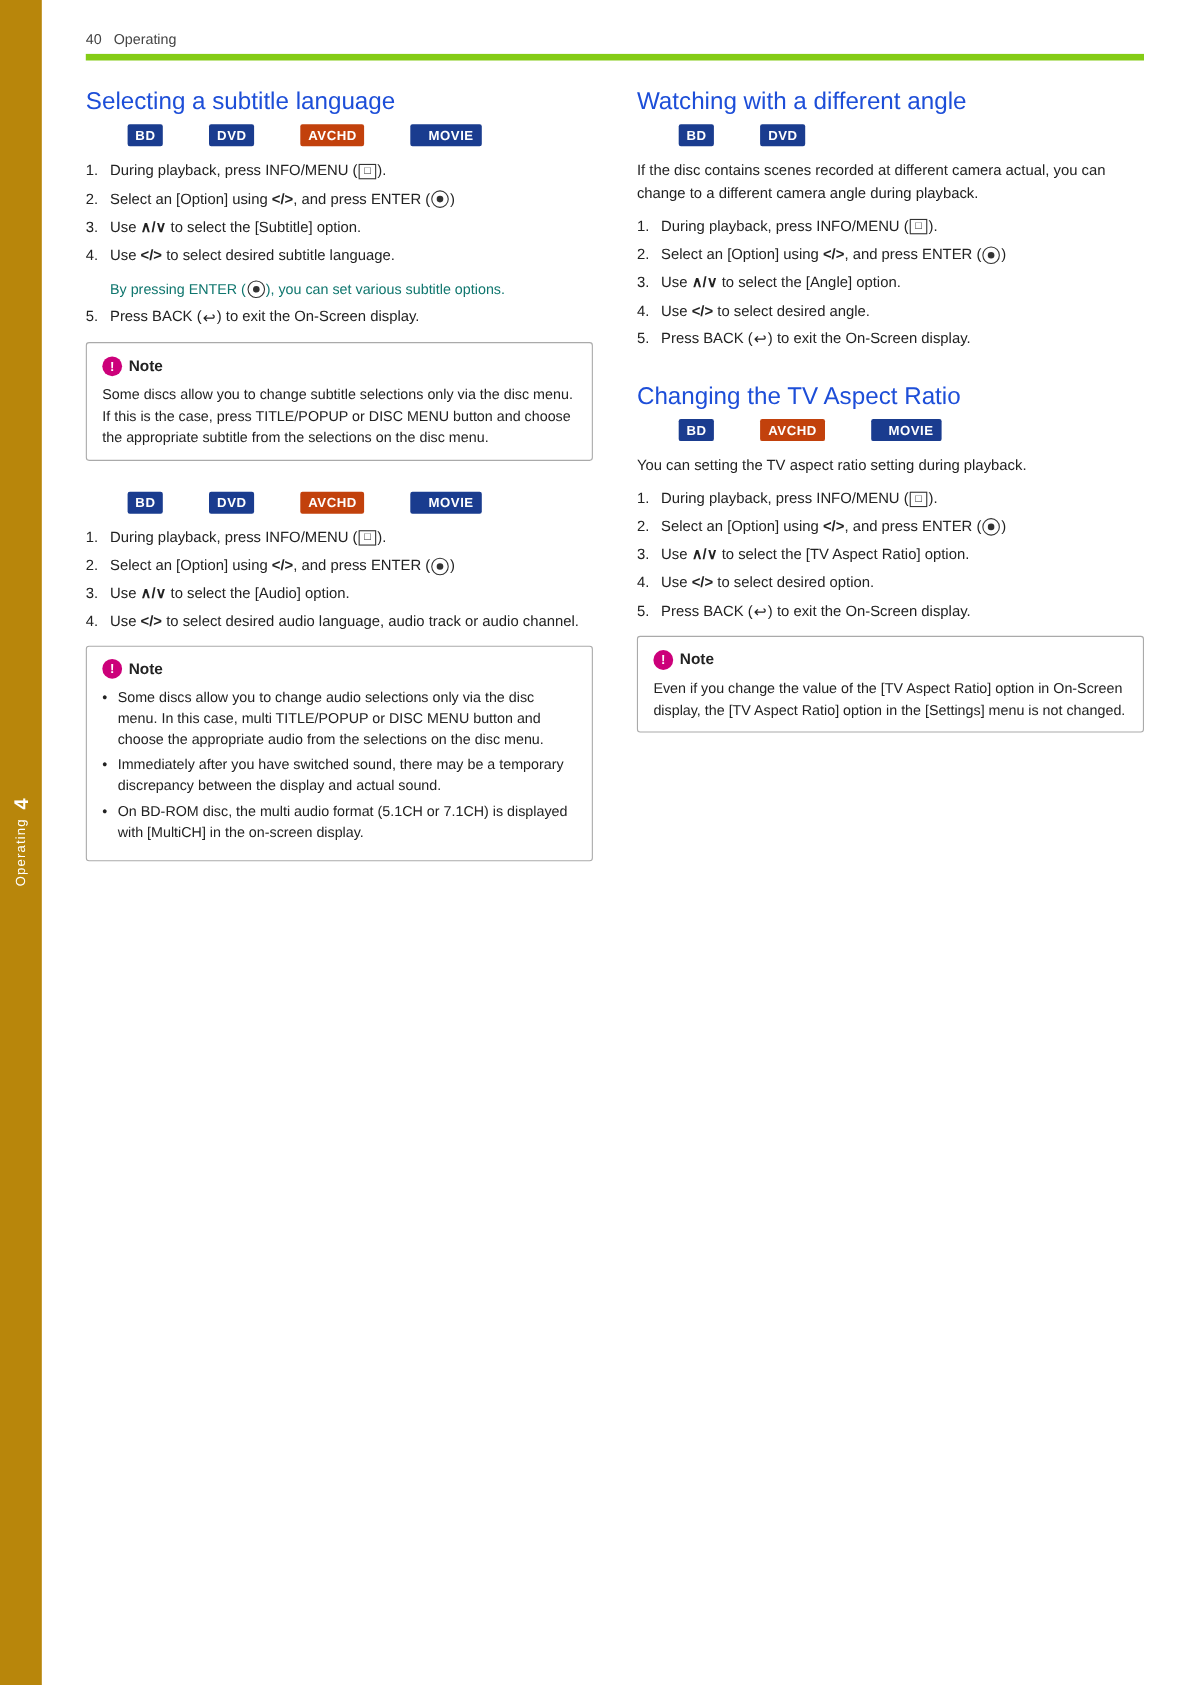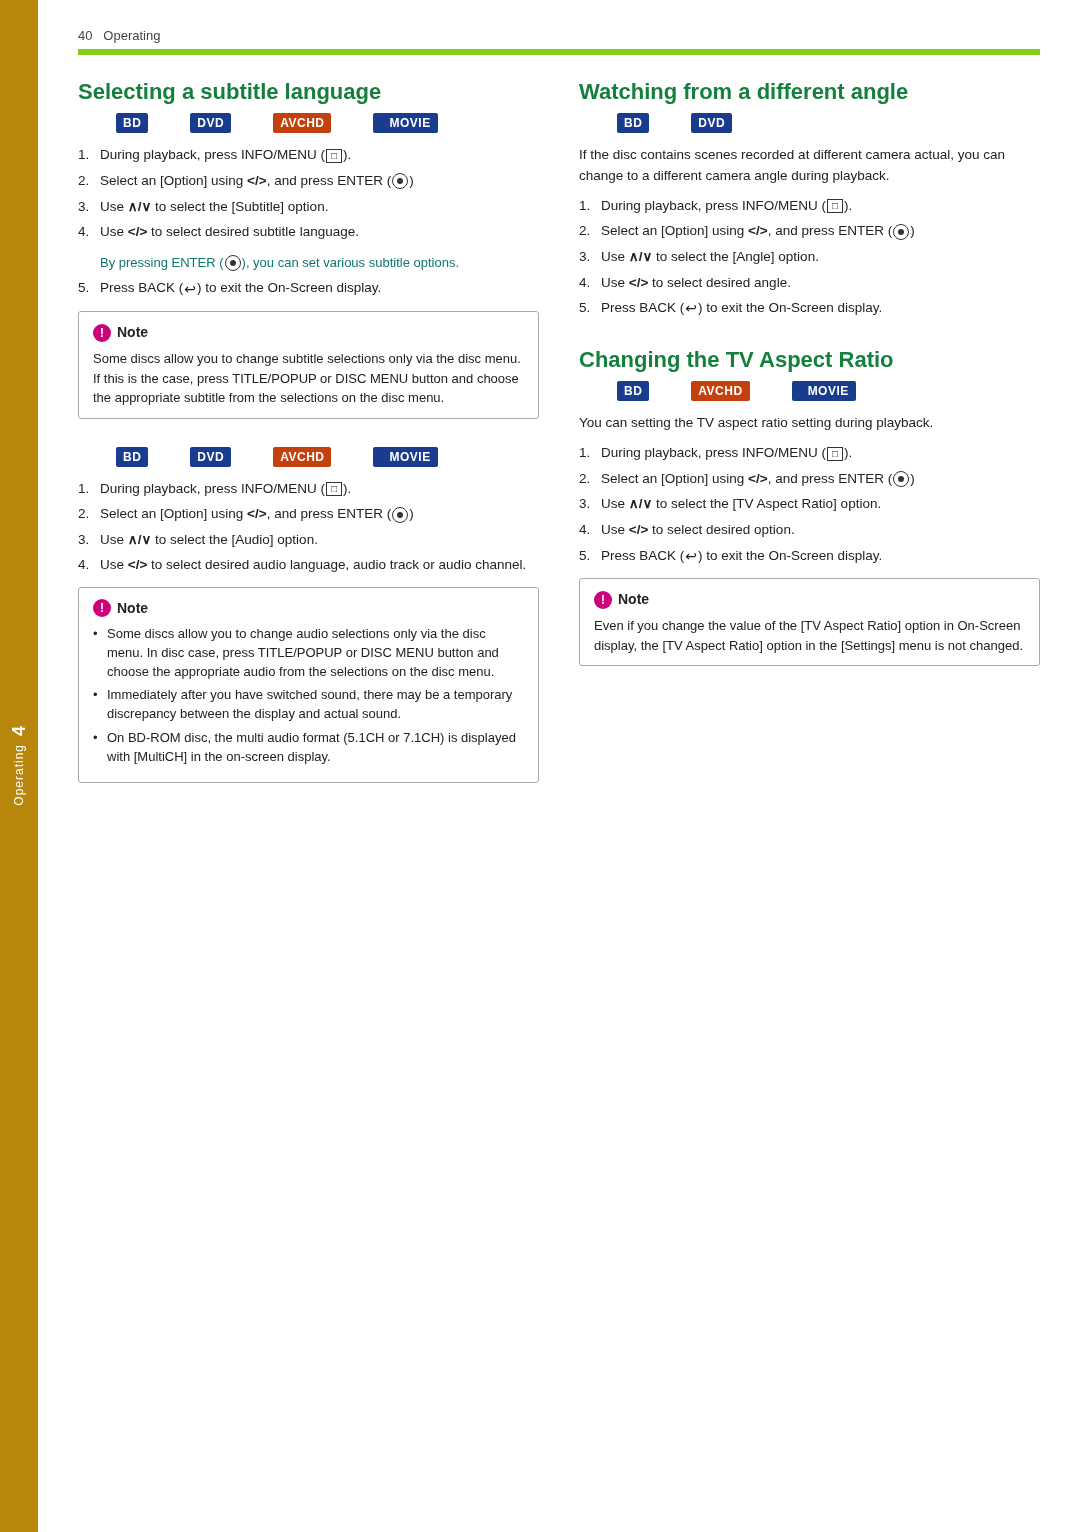--- a/index.html
+++ b/index.html
@@ -70,22 +70,22 @@
     .col-left {
       flex: 1;
     }
     .col-right {
       flex: 1;
     }
 
     
     .section-title {
       font-size: 22px;
-      font-weight: bold;
-      color: #15803d;
+      font-weight: normal;
+      color: #1d4ed8;
       margin-bottom: 8px;
       line-height: 1.2;
     }
 
     
     .badge-strip {
       display: flex;
       gap: 4px;
       margin-bottom: 12px;
     }
@@ -299,32 +299,32 @@
             <li>
               <span class="step-num">4.</span>
               <span class="step-content">Use <strong>&lt;/&gt;</strong> to select desired audio language, audio track or audio channel.</span>
             </li>
           </ol>
           <div class="note-box">
             <div class="note-header">
               <span class="note-icon">!</span>
               <span>Note</span>
             </div>
-            <div class="note-bullet">Some discs allow you to change audio selections only via the disc menu. In disc case, press TITLE/POPUP or DISC MENU button and choose the appropriate audio from the selections on the disc menu.</div>
+            <div class="note-bullet">Some discs allow you to change audio selections only via the disc menu. In this case, multi TITLE/POPUP or DISC MENU button and choose the appropriate audio from the selections on the disc menu.</div>
             <div class="note-bullet">Immediately after you have switched sound, there may be a temporary discrepancy between the display and actual sound.</div>
             <div class="note-bullet">On BD-ROM disc, the multi audio format (5.1CH or 7.1CH) is displayed with [MultiCH] in the on-screen display.</div>
           </div>
         </div>
 
       </div>
 
       <div class="col-right">
 
         <div class="section-block">
-          <div class="section-title">Watching from a different angle</div>
+          <div class="section-title">Watching with a different angle</div>
           <div class="badge-strip">
             <span class="badge badge-bd">BD</span>
             <span class="badge badge-dvd">DVD</span>
           </div>
           <p style="margin-bottom:10px; line-height:1.5;">If the disc contains scenes recorded at different camera actual, you can change to a different camera angle during playback.</p>
           <ol class="steps-list">
             <li>
               <span class="step-num">1.</span>
               <span class="step-content">During playback, press INFO/MENU (<span class="sym-box">□</span>).</span>
             </li>

